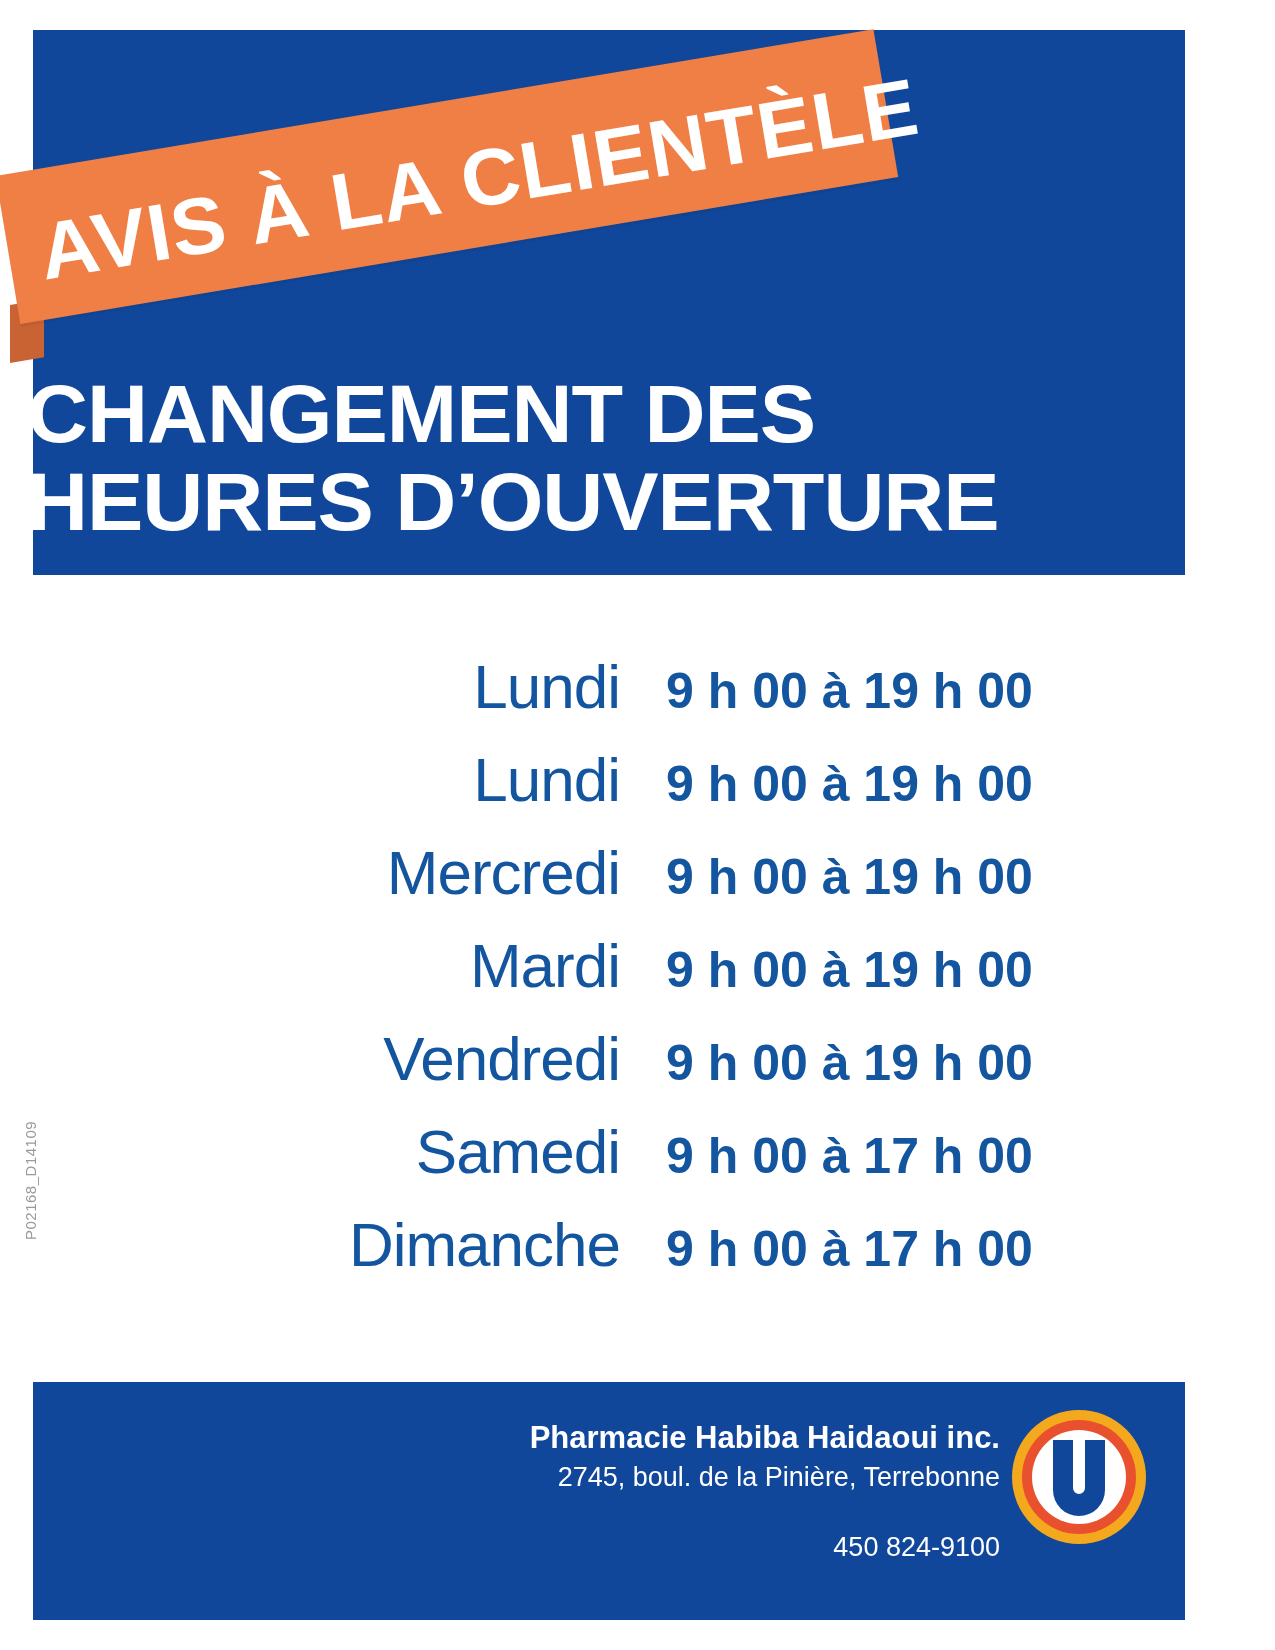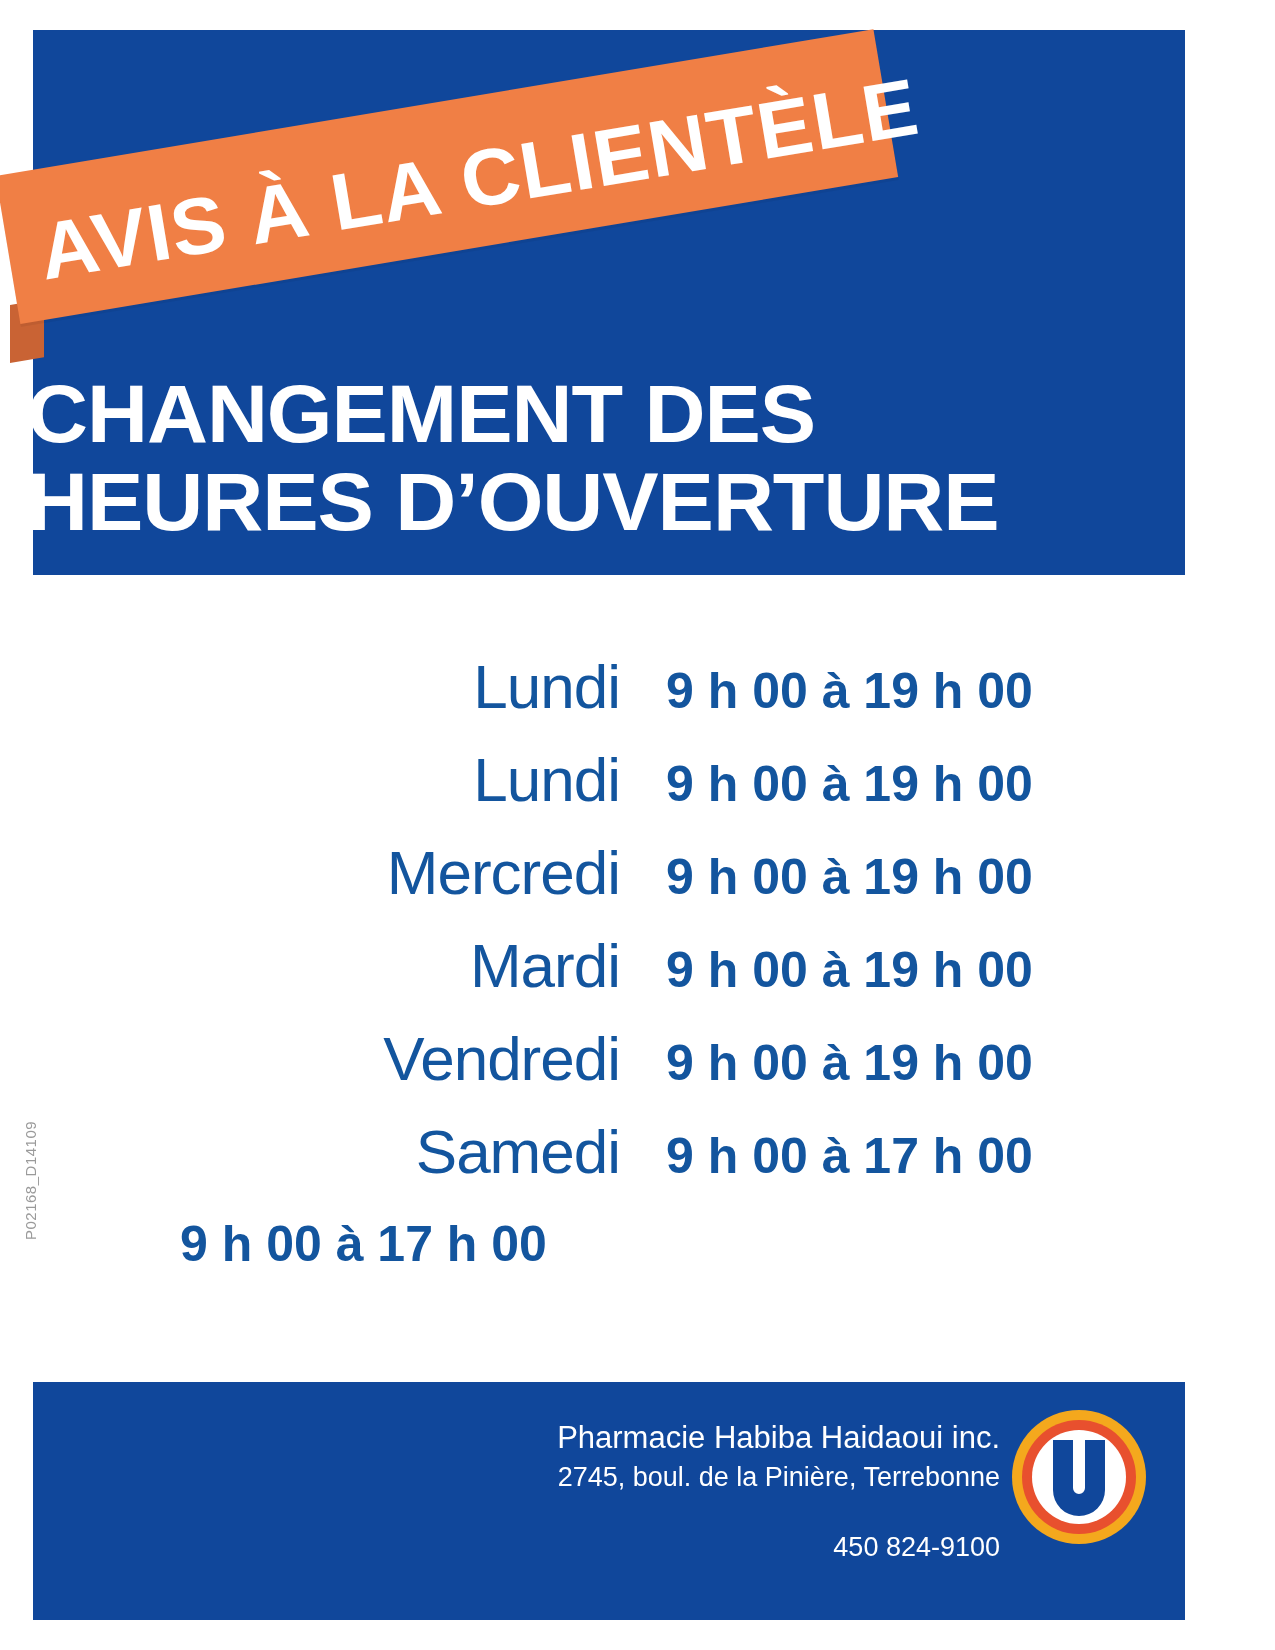--- a/index.html
+++ b/index.html
@@ -163,21 +163,21 @@
     position: absolute;
     left: 300px;
     top: 1418px;
     width: 700px;
     text-align: right;
     color: #ffffff;
     font-family: "Liberation Sans", sans-serif;
   }
   .footer-name {
     font-size: 31px;
-    font-weight: normal;
+    font-weight: bold;
     letter-spacing: 0px;
     line-height: 40px;
   }
   .footer-address {
     font-size: 27px;
     font-weight: normal;
     line-height: 38px;
   }
   .footer-phone {
     font-size: 27px;
@@ -233,20 +233,21 @@
     </div>
     <div class="hours-row">
       <div class="hours-day">Vendredi</div>
       <div class="hours-time">9 h 00 à 19 h 00</div>
     </div>
     <div class="hours-row">
       <div class="hours-day">Samedi</div>
       <div class="hours-time">9 h 00 à 17 h 00</div>
     </div>
     <div class="hours-row">
+      <div class="hours-day">Dimanche</div>
       <div class="hours-time">9 h 00 à 17 h 00</div>
     </div>
   </div>
 
   <div class="side-code">P02168_D14109</div>
 
   <div class="footer-band"></div>
 
   <div class="footer-text">
     <div class="footer-name">Pharmacie Habiba Haidaoui inc.</div>

